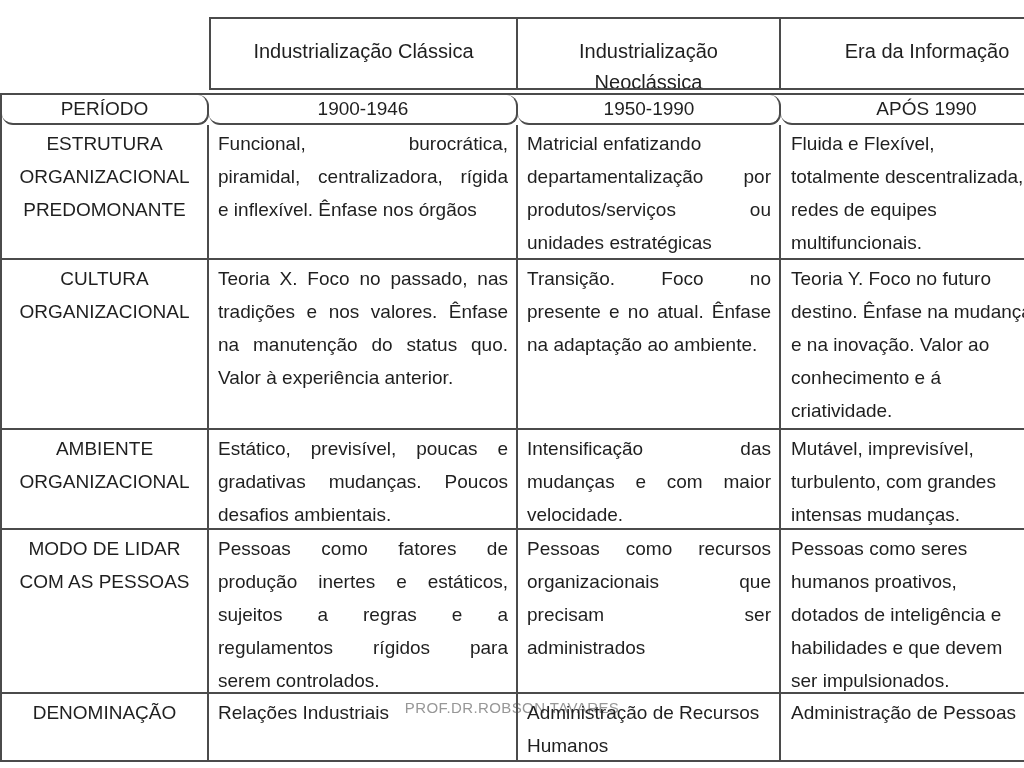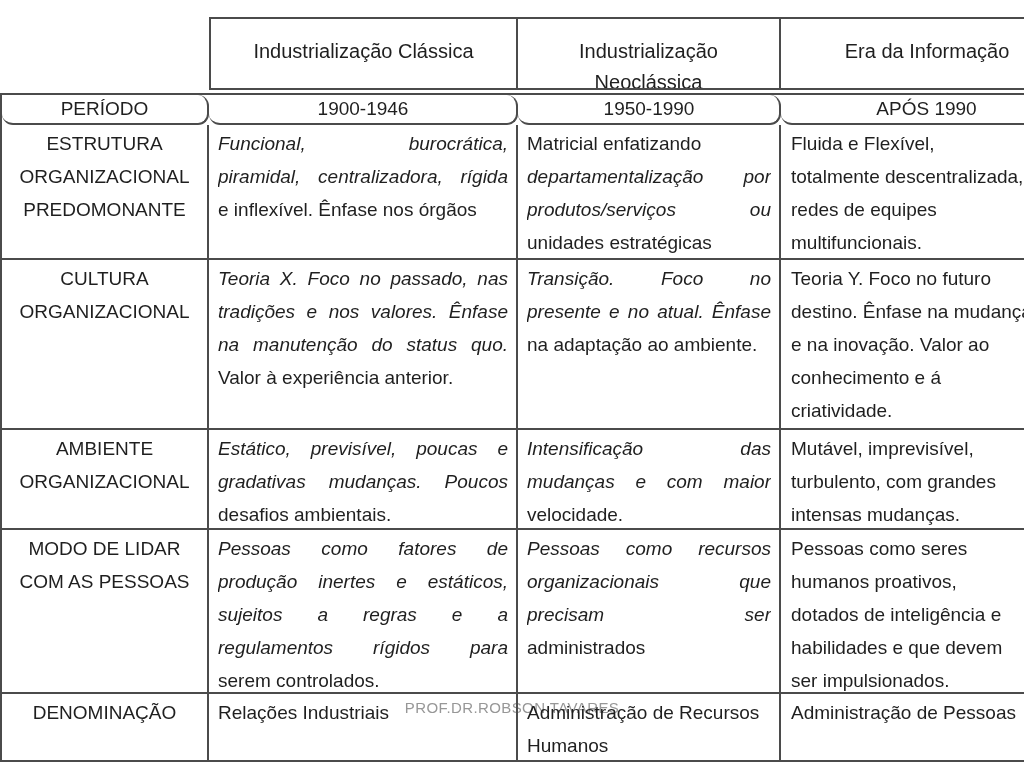--- a/index.html
+++ b/index.html
@@ -29,21 +29,21 @@
   .cell {
     border-right:2px solid #4b4b4b; border-bottom:2px solid #4b4b4b;
     box-sizing:border-box; overflow:hidden; background:transparent;
     font-size:19px; line-height:33px; padding:2px 8px 0 9px;
   }
   .lbl { text-align:center; padding:2px 4px 0; }
   .ccell { text-align:center; }
   .c4 { padding-left:10px; padding-right:4px; }
   .r1 { line-height:28px; padding-top:0;border-radius:11px; }
   .ln { overflow:hidden; max-width:100%; }
-  .ln.just { text-align:justify; text-align-last:justify;font-style:italic; }
+  .ln.just { text-align:justify; text-align-last:justify; }
   .watermark {
     position:absolute; left:512px; top:699px; transform:translateX(-50%);
     z-index:1; font-size:15px; color:#979797; letter-spacing:0.4px;
     white-space:nowrap; font-family:"Liberation Sans", sans-serif;
   }
 </style>
 </head>
 <body>
 
 <div class="slide">

